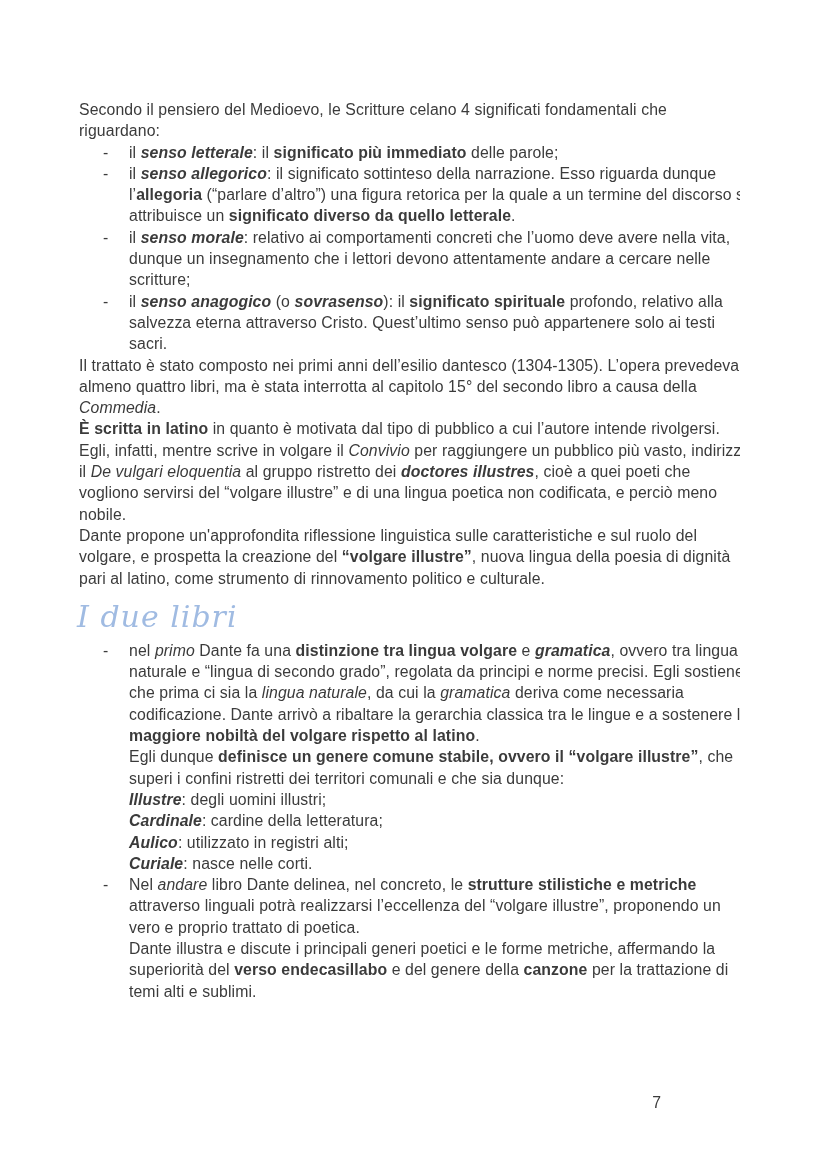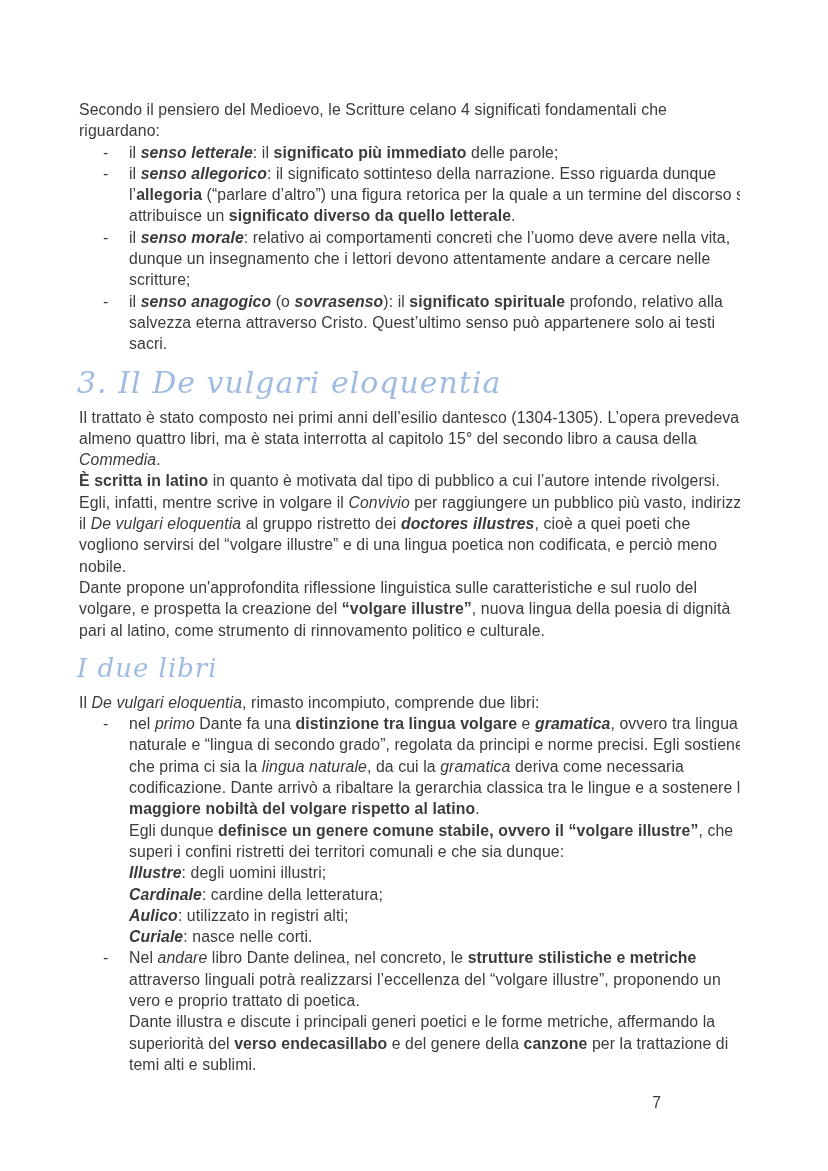--- a/index.html
+++ b/index.html
@@ -27,47 +27,45 @@
   .i { font-style: italic; margin-top: 40px; }
   .list { margin: 0; }
   .list-item { position: relative; padding-left: 50px; white-space: pre-wrap; }
   .marker { position: absolute; left: 24px; top: 0; }
   .heading {
     font-family: "DejaVu Serif", serif;
     font-style: italic;
     letter-spacing: 1px;
   }
   .h1 { font-size: 30px; line-height: 38px; margin: 9px 0 5px -2px; }
-  .h2 { font-size: 26px; line-height: 33px; margin: 11px 0 7px -2px; }
+  .h2 { font-size: 30px; line-height: 33px; margin: 11px 0 7px -2px; }
   .page-number {
     position: absolute;
     right: 79px;
     top: 1094px;
     font-size: 15.8px;
     color: #3b3b3b;
   }
 </style>
 </head>
 <body>
 
 <div class="page" style="background: rgb(255, 255, 255);">
   <div class="content" id="doc-content" style="color: rgb(59, 59, 59);">
       <p class="para"><span>Secondo il pensiero del Medioevo, le Scritture celano 4 significati fondamentali che riguardano:</span></p>
       <div class="list">
         <div class="list-item"><span class="marker">-</span><span><span>il </span><span class="b i">senso letterale</span><span>: il </span><span class="b">significato più immediato</span><span> delle parole;</span></span></div>
         <div class="list-item"><span class="marker">-</span><span><span>il </span><span class="b i">senso allegorico</span><span>: il significato sottinteso della narrazione. Esso riguarda dunque l’</span><span class="b">allegoria</span><span> (“parlare d’altro”) una figura retorica per la quale a un termine del discorso si attribuisce un </span><span class="b">significato diverso da quello letterale</span><span>.</span></span></div>
         <div class="list-item"><span class="marker">-</span><span><span>il </span><span class="b i">senso morale</span><span>: relativo ai comportamenti concreti che l’uomo deve avere nella vita, dunque un insegnamento che i lettori devono attentamente andare a cercare nelle scritture;</span></span></div>
         <div class="list-item"><span class="marker">-</span><span><span>il </span><span class="b i">senso anagogico</span><span> (o </span><span class="b i">sovrasenso</span><span>): il </span><span class="b">significato spirituale</span><span> profondo, relativo alla salvezza eterna attraverso Cristo. Quest’ultimo senso può appartenere solo ai testi sacri.</span></span></div>
       </div>
-      <div class="heading h1" style="color: rgb(160, 187, 226);">3. Il De vulgari eloquentia</div>
       <p class="para"><span>Il trattato è stato composto nei primi anni dell’esilio dantesco (1304-1305). L’opera prevedeva almeno quattro libri, ma è stata interrotta al capitolo 15° del secondo libro a causa della </span><span class="i">Commedia</span><span>.</span></p>
       <p class="para"><span class="b">È scritta in latino</span><span> in quanto è motivata dal tipo di pubblico a cui l’autore intende rivolgersi. Egli, infatti, mentre scrive in volgare il </span><span class="i">Convivio</span><span> per raggiungere un pubblico più vasto, indirizza il </span><span class="i">De vulgari eloquentia</span><span> al gruppo ristretto dei </span><span class="b i">doctores illustres</span><span>, cioè a quei poeti che vogliono servirsi del “volgare illustre” e di una lingua poetica non codificata, e perciò meno nobile.</span></p>
       <p class="para"><span>Dante propone un'approfondita riflessione linguistica sulle caratteristiche e sul ruolo del volgare, e prospetta la creazione del </span><span class="b">“volgare illustre”</span><span>, nuova lingua della poesia di dignità pari al latino, come strumento di rinnovamento politico e culturale.</span></p>
       <div class="heading h2" style="color: rgb(160, 187, 226);">I due libri</div>
-      <p class="para"><span>Il </span><span class="i">De vulgari eloquentia</span><span>, rimasto incompiuto, comprende due libri:</span></p>
       <div class="list">
         <div class="list-item"><span class="marker">-</span><span><span>nel </span><span class="i">primo</span><span> Dante fa una </span><span class="b">distinzione tra lingua volgare</span><span> e </span><span class="b i">gramatica</span><span>, ovvero tra lingua naturale e “lingua di secondo grado”, regolata da principi e norme precisi. Egli sostiene che prima ci sia la </span><span class="i">lingua naturale</span><span>, da cui la </span><span class="i">gramatica</span><span> deriva come necessaria codificazione. Dante arrivò a ribaltare la gerarchia classica tra le lingue e a sostenere la </span><span class="b">maggiore nobiltà del volgare rispetto al latino</span><span>.
 Egli dunque </span><span class="b">definisce un genere comune stabile, ovvero il “volgare illustre”</span><span>, che superi i confini ristretti dei territori comunali e che sia dunque:
 </span><span class="b i">Illustre</span><span>: degli uomini illustri;
 </span><span class="b i">Cardinale</span><span>: cardine della letteratura;
 </span><span class="b i">Aulico</span><span>: utilizzato in registri alti;
 </span><span class="b i">Curiale</span><span>: nasce nelle corti.</span></span></div>
         <div class="list-item"><span class="marker">-</span><span><span>Nel </span><span class="i">andare</span><span> libro Dante delinea, nel concreto, le </span><span class="b">strutture stilistiche e metriche</span><span> attraverso linguali potrà realizzarsi l’eccellenza del “volgare illustre”, proponendo un vero e proprio trattato di poetica.
 Dante illustra e discute i principali generi poetici e le forme metriche, affermando la superiorità del </span><span class="b">verso endecasillabo</span><span> e del genere della </span><span class="b">canzone</span><span> per la trattazione di temi alti e sublimi.</span></span></div>
       </div>

